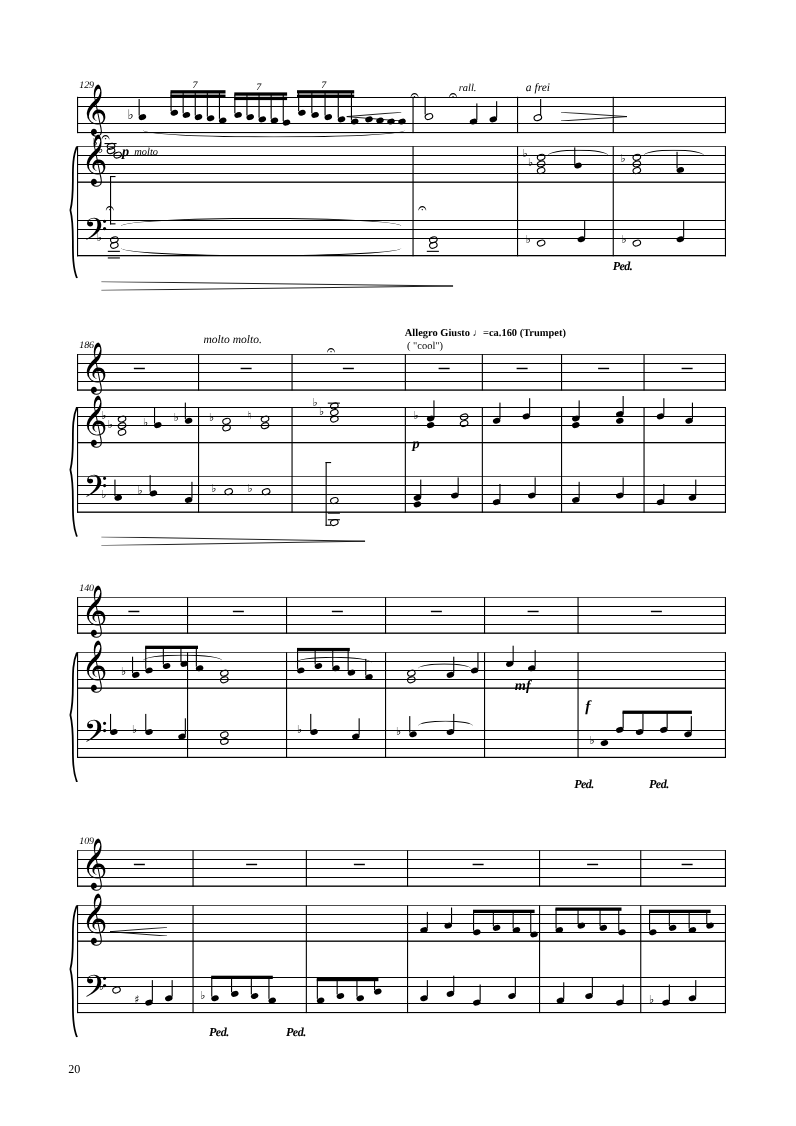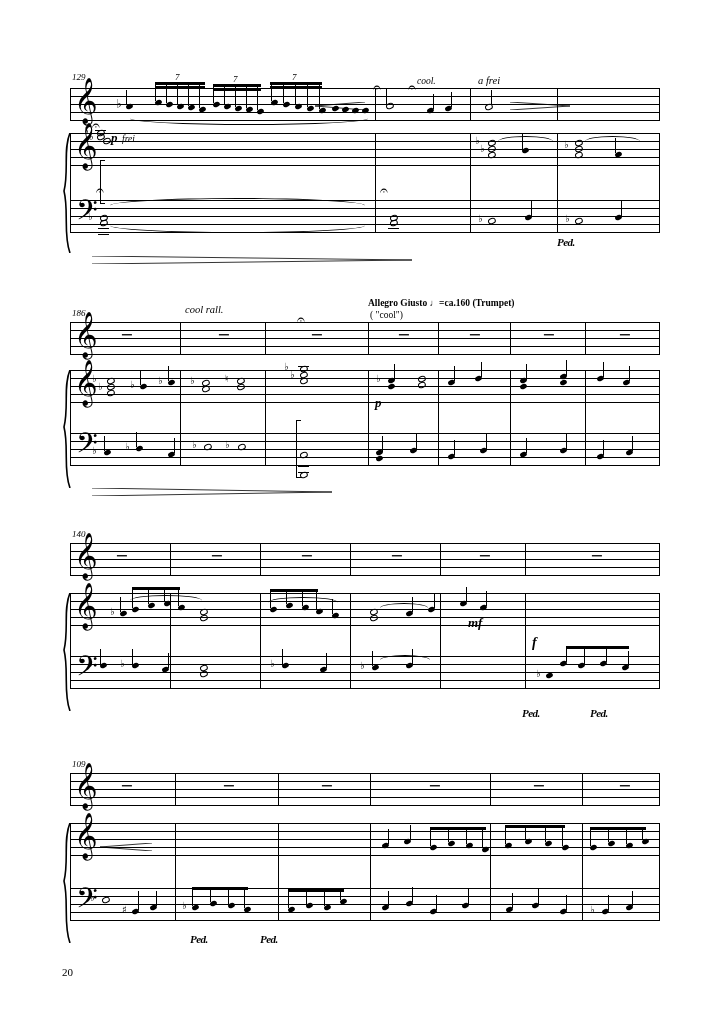--- a/index.html
+++ b/index.html
@@ -206,21 +206,21 @@
     <div class="measure-num" style="left:2px; top:-6px;font-style:italic;">129</div>
 
     <div class="staff" style="top:10px;"></div>
     <div class="barline" style="left:0px; top:10px; height:33px;"></div>
     <div class="barline" style="left:589px; top:10px; height:33px;"></div>
     <div class="barline" style="left:305px; top:10px; height:33px;"></div>
     <div class="barline" style="left:400px; top:10px; height:33px;"></div>
     <div class="barline" style="left:487px; top:10px; height:33px;"></div>
     <div class="glyph treble" style="left:4px; top:2px;">𝄞</div>
 
-    <div class="txt i" style="left:347px; top:-2px;">cool.</div>
+    <div class="txt i" style="left:347px; top:-2px;">rall.</div>
     <div class="txt i" style="left:408px; top:-3px; font-size:10.5px;">a frei</div>
     <div class="ferm" style="left:338px; top:2px;">𝄐</div>
     <div class="ferm" style="left:303px; top:2px;">𝄐</div>
 
     <div class="nh" style="left:56px; top:26px;"></div>
     <div class="stem" style="left:56px; top:12px; height:15px;"></div>
     <div class="acc" style="left:46px; top:20px;">♭</div>
 
     <div class="beam" style="left:85px; top:4px; width:50px;"></div>
     <div class="beam" style="left:85px; top:8px; width:50px;"></div>
@@ -301,21 +301,21 @@
     <div class="staff" style="top:122px;"></div>
     <div class="barline" style="left:0px; top:55px; height:100px;"></div>
     <div class="barline" style="left:589px; top:55px; height:100px;"></div>
     <div class="barline" style="left:305px; top:55px; height:100px;"></div>
     <div class="barline" style="left:400px; top:55px; height:100px;"></div>
     <div class="barline" style="left:487px; top:55px; height:100px;"></div>
     <div class="glyph treble" style="left:4px; top:47px;">𝄞</div>
     <div class="glyph bass" style="left:6px; top:118px;">𝄢</div>
 
     <div class="dyn" style="left:41px; top:52px;">p</div>
-    <div class="txt i" style="left:52px; top:56px;">frei</div>
+    <div class="txt i" style="left:52px; top:56px;">molto</div>
 
     <div class="ferm" style="left:22px; top:40px;">𝄐</div>
     <div class="acc" style="left:14px; top:48px; font-size:10px;">♭</div>
     <div class="acc" style="left:19px; top:54px; font-size:10px;">♭</div>
     <div class="nh open" style="left:27px; top:52px;"></div>
     <div class="nh open" style="left:27px; top:56px;"></div>
     <div class="nh open" style="left:33px; top:60px;"></div>
     <div class="ledger" style="left:25px; top:52px;"></div>
 
     <div class="bracket-v" style="left:30px; top:82px; height:42px;"></div>
@@ -365,21 +365,21 @@
     <div class="nh" style="left:545px; top:137px;"></div>
     <div class="stem" style="left:551px; top:123px; height:15px;"></div>
 
     <div class="ped" style="left:487px; top:158px;">Ped.</div>
   </div>
 
   <div class="system sys2">
 
     <div class="measure-num" style="left:2px; top:8px;">186</div>
 
-    <div class="txt i" style="left:115px; top:4px; font-size:10.5px;">cool  rall.</div>
+    <div class="txt i" style="left:115px; top:4px; font-size:10.5px;">molto  molto.</div>
     <div class="txt b" style="left:298px; top:-2px; font-size:9.5px;">Allegro Giusto ♩=ca.160 (Trumpet)</div>
     <div class="txt" style="left:300px; top:10px; font-size:9.5px;">( "cool")</div>
 
     <div class="staff" style="top:22px;"></div>
     <div class="barline" style="left:0px; top:22px; height:33px;"></div>
     <div class="barline" style="left:589px; top:22px; height:33px;"></div>
     <div class="glyph treble" style="left:4px; top:14px;">𝄞</div>
     <div class="ferm" style="left:227px; top:12px;">𝄐</div>
 
     <div class="barline" style="left:110px; top:22px; height:33px;"></div>

